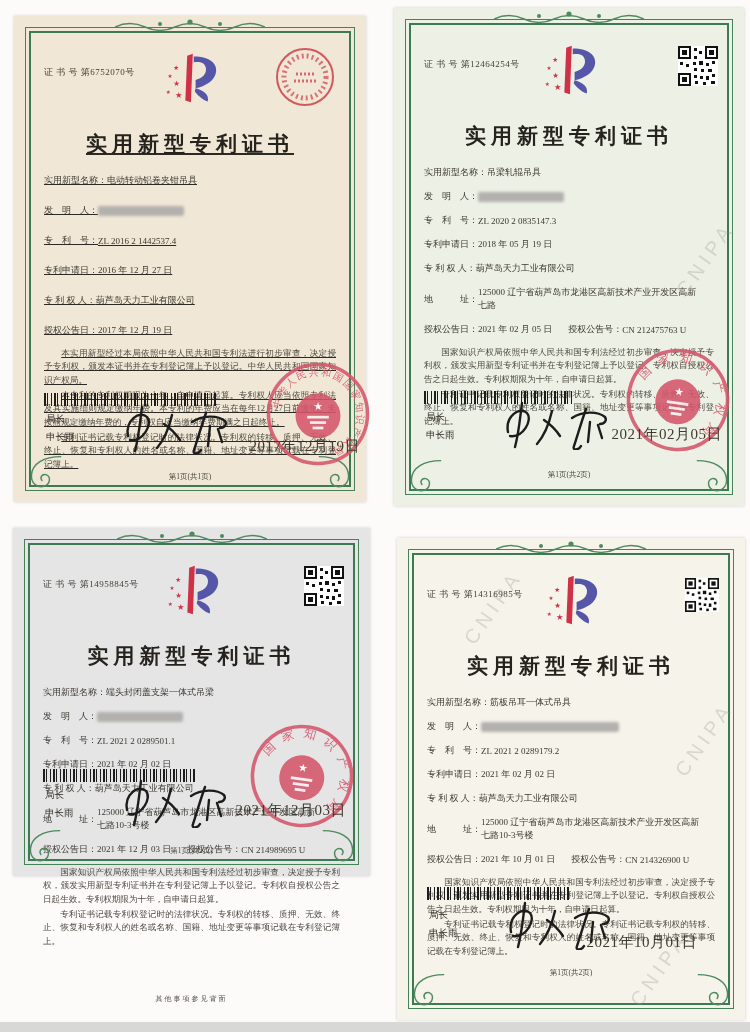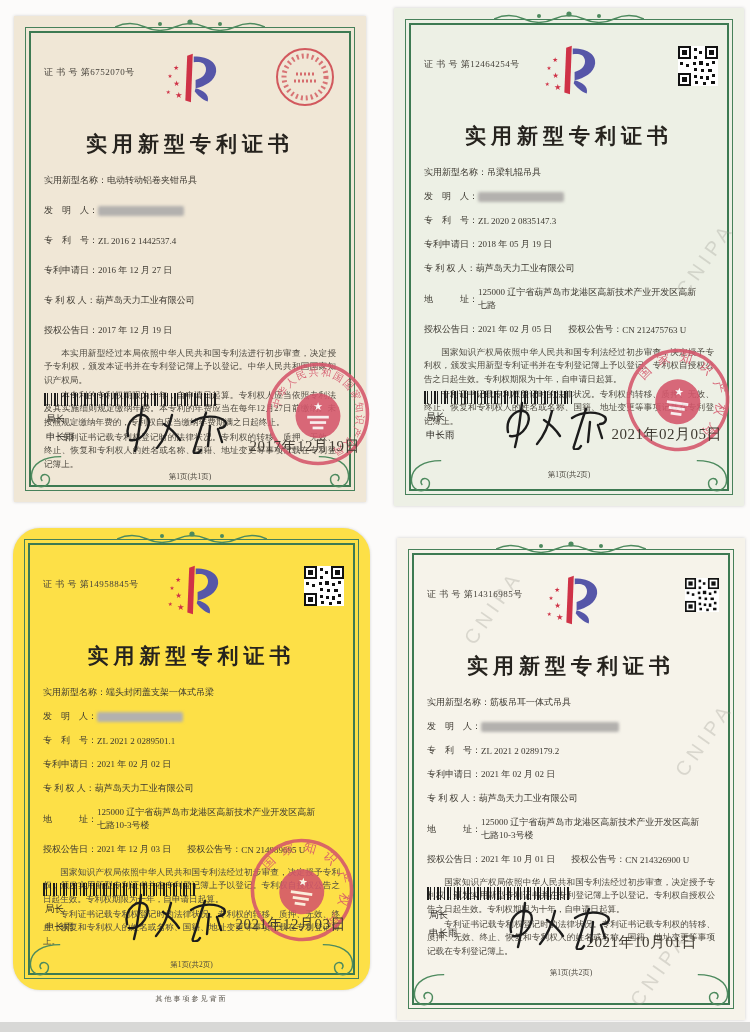--- a/index.html
+++ b/index.html
@@ -1,23 +1,23 @@
 <!DOCTYPE html>
 <html><head>
 <meta charset="utf-8">
 <style>
   html,body{margin:0;padding:0;background:#e9e9e7;}
   .canvas{position:relative;width:750px;height:1032px;background:#fcfbfa;overflow:hidden;
           font-family:"Liberation Serif","DejaVu Serif",serif;color:#2c2a25;}
   .gray-strip{position:absolute;left:0;right:0;bottom:0;height:10px;background:#d8d8d6;}
 
   .cert{position:absolute;box-shadow:0 0 3px rgba(0,0,0,.18);}
-  .cert1{left:14px;top:16px;width:352px;height:486px;background:#f0e7d6;}
+  .cert1{left:14px;top:16px;width:352px;height:486px;background:#f0e7d6;text-decoration:underline;}
   .cert2{left:394px;top:8px;width:350px;height:498px;background:#edf0e5;}
-  .cert3{left:13px;top:528px;width:357px;height:462px;background:#fde047;border-radius:27px;}
+  .cert3{left:13px;top:528px;width:357px;height:348px;background:#e5e5e5;}
   .cert4{left:397px;top:538px;width:348px;height:482px;background:#f6f3ea;}
 
   .frame{position:absolute;inset:11px;border:1px solid #47815a;pointer-events:none;}
   .frame::after{content:"";position:absolute;inset:3px;border:2px solid #3d7a52;}
   .vine{position:absolute;top:3px;left:50%;transform:translateX(-50%);}
   .curl{position:absolute;bottom:13px;}
   .curl-l{left:13px;}
   .curl-r{right:13px;transform:scaleX(-1);}
 
   .head{position:relative;height:66px;margin:36px 28px 0 28px;}

